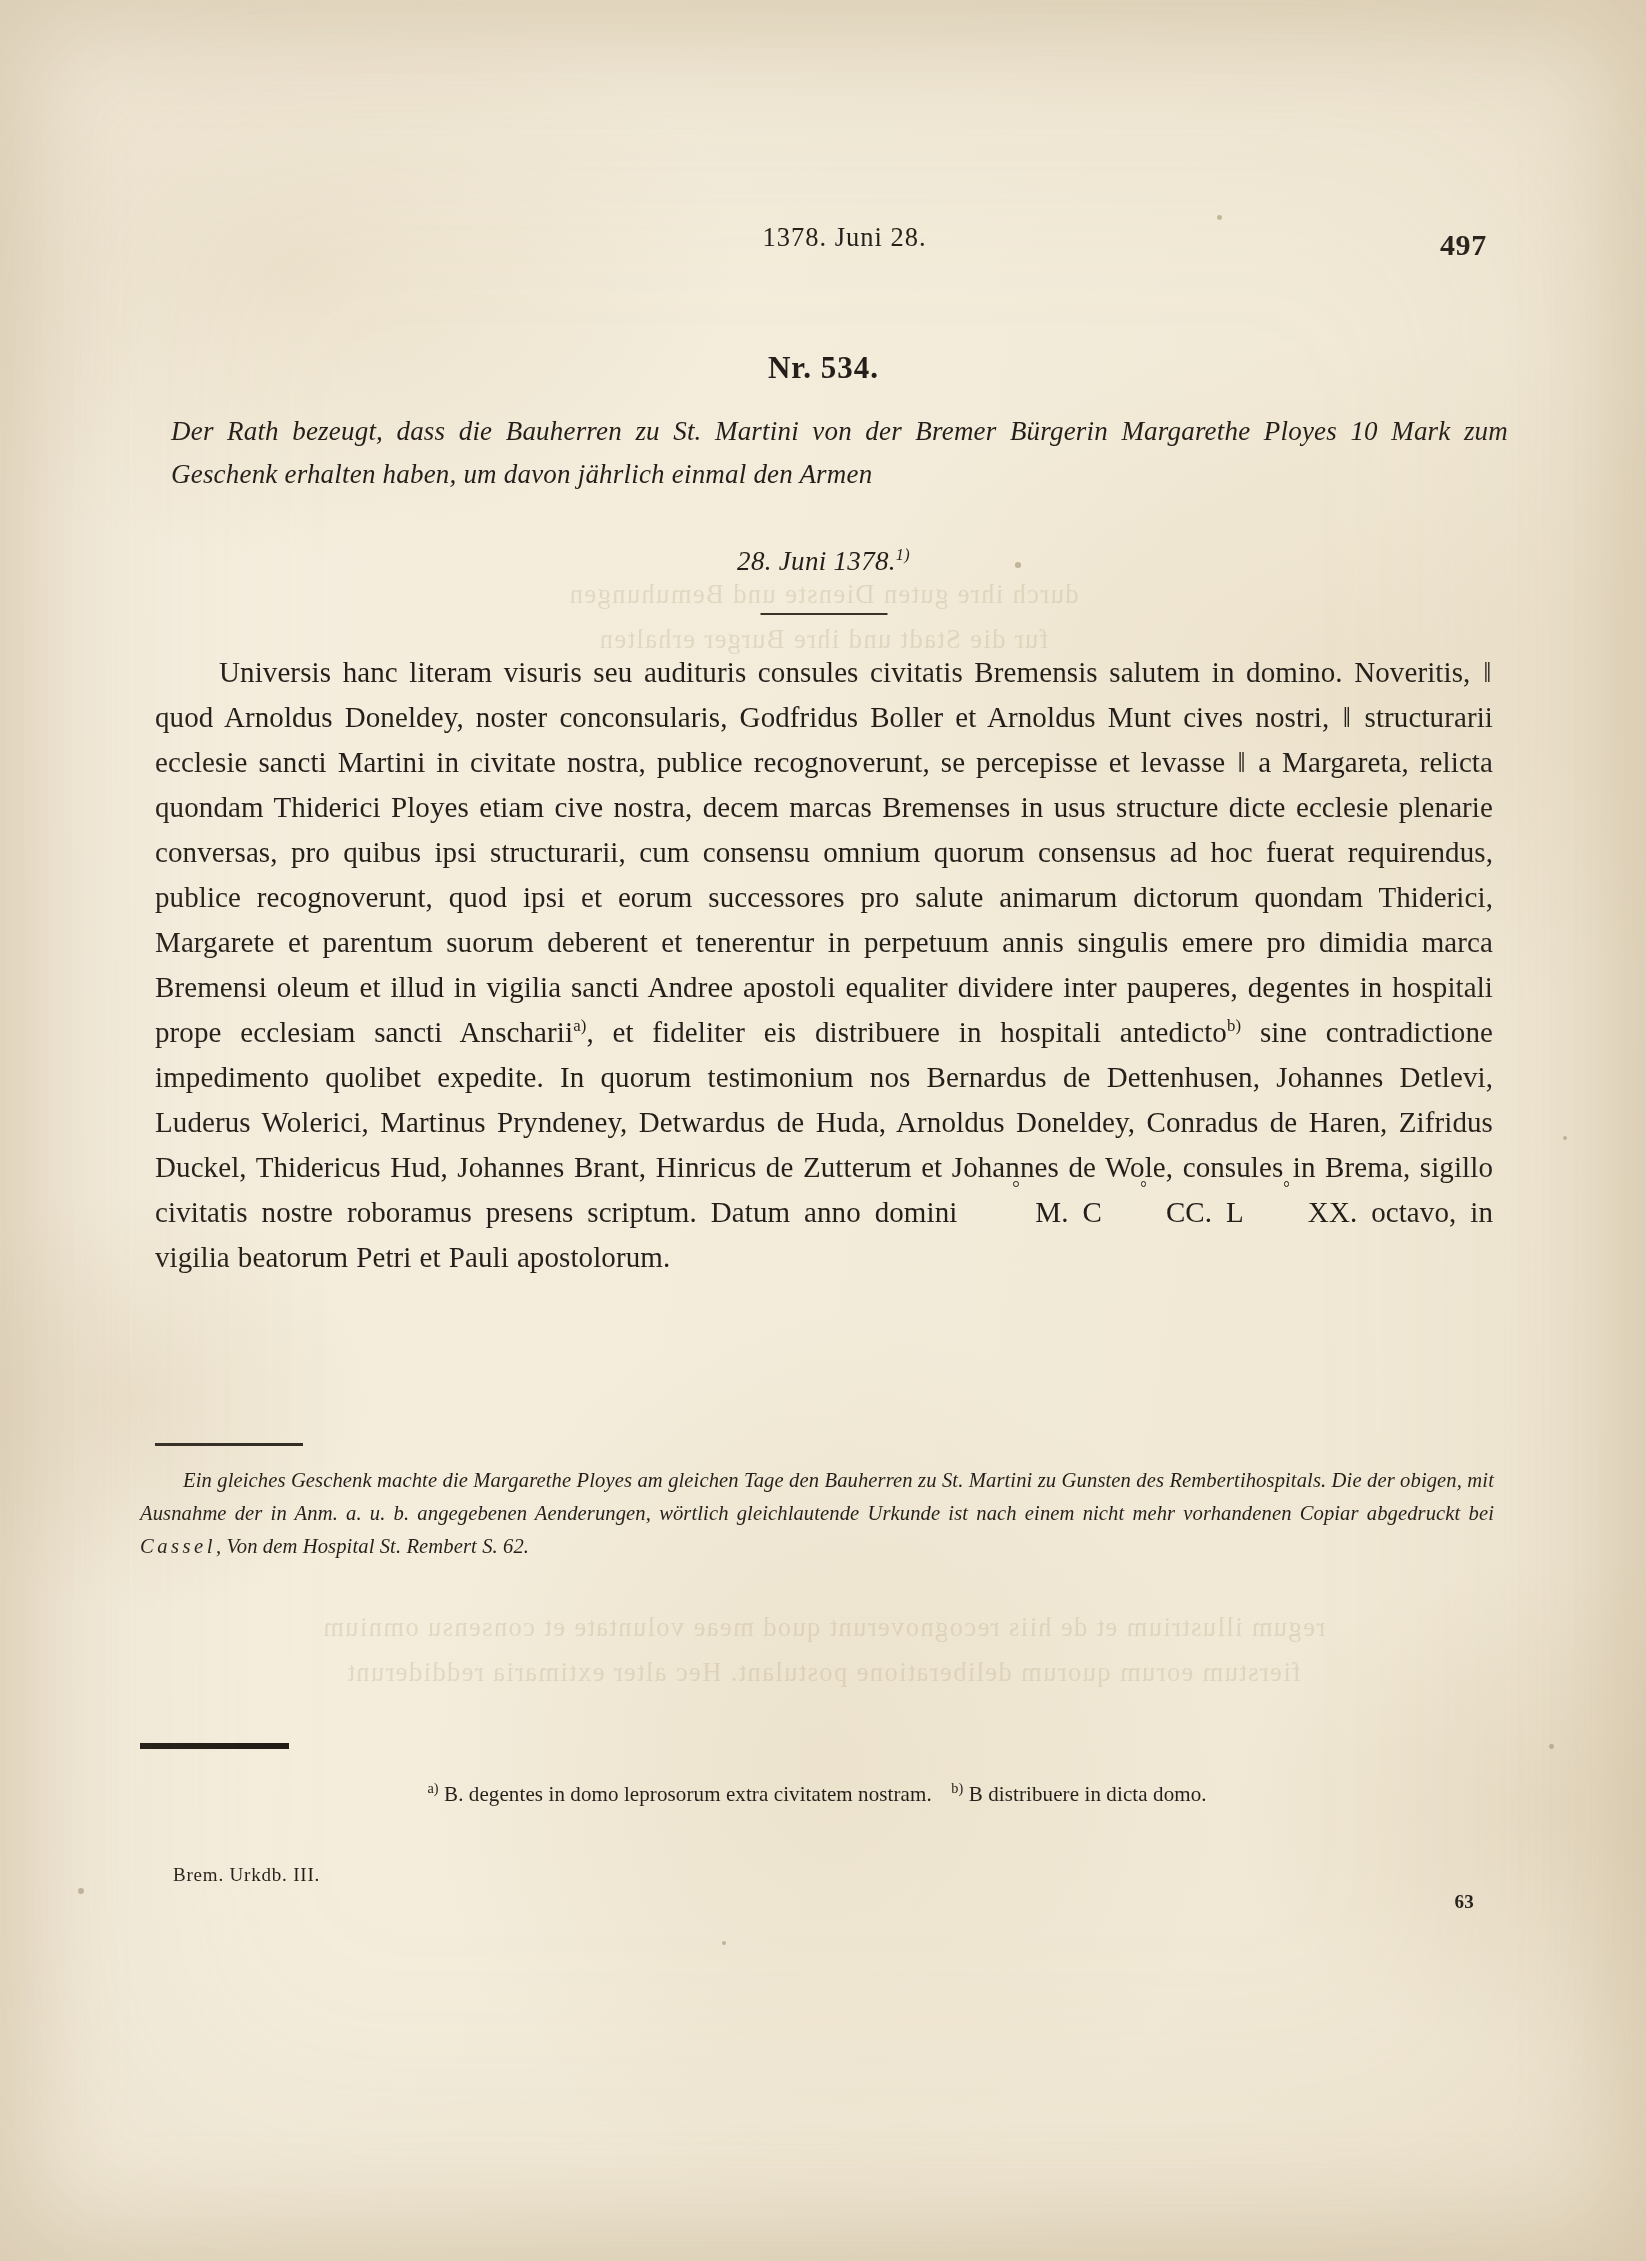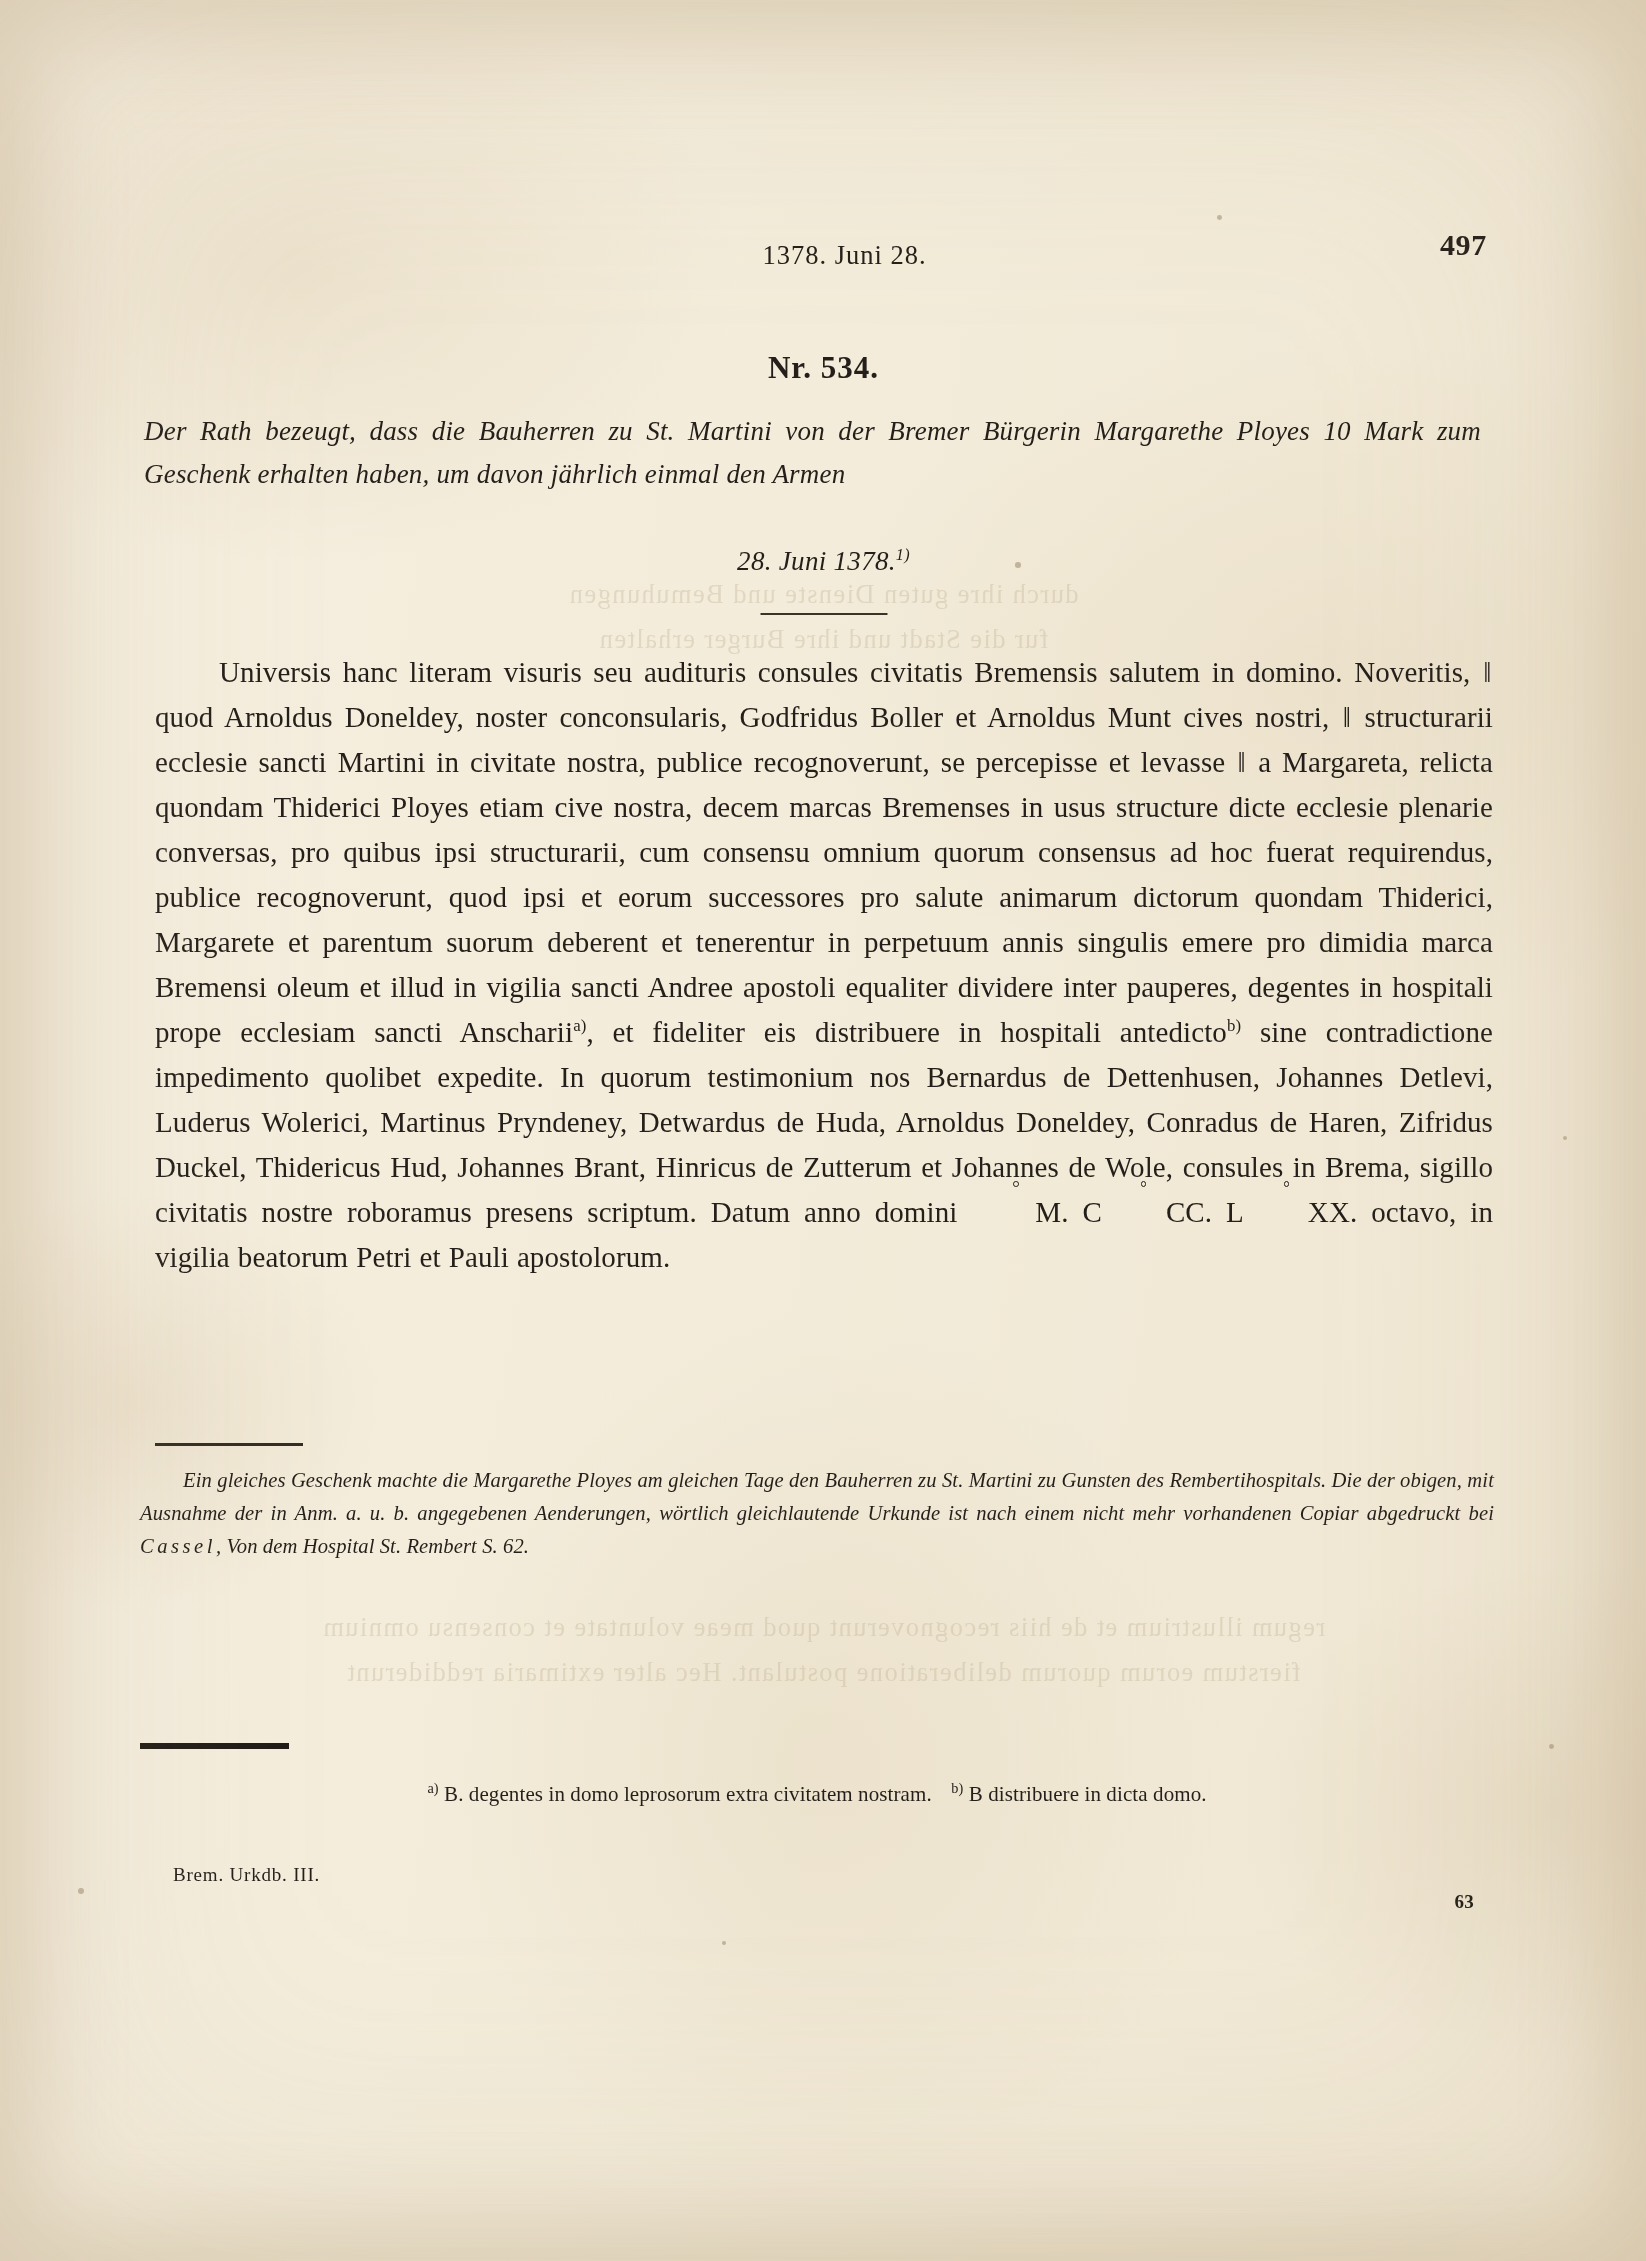--- a/index.html
+++ b/index.html
@@ -71,21 +71,20 @@
     right: 0;
     height: 42px;
   }
   .runhead-date {
     position: absolute;
     left: 0; right: 0;
     text-align: center;
     font-size: 26.5px;
     letter-spacing: 1px;
     padding-left: 42px;
-    margin-top: 18px;
   }
   .runhead-page {
     position: absolute;
     right: 160px;
     top: 5.6px;
     font-size: 30px;
     font-weight: bold;
     letter-spacing: 0.7px;
   }
 
@@ -96,21 +95,21 @@
     left: 0; right: 0;
     text-align: center;
     font-size: 31px;
     font-weight: bold;
     letter-spacing: 1px;
   }
 
   .regest {
     position: absolute;
     top: 410px;
-    left: 144px;
+    left: 171px;
     width: 1337px;
     font-style: italic;
     font-size: 27px;
     line-height: 43px;
     text-align: justify;
     letter-spacing: 0.2px;
   }
   .regest .last-line {
     display: block;
     text-align: center;

